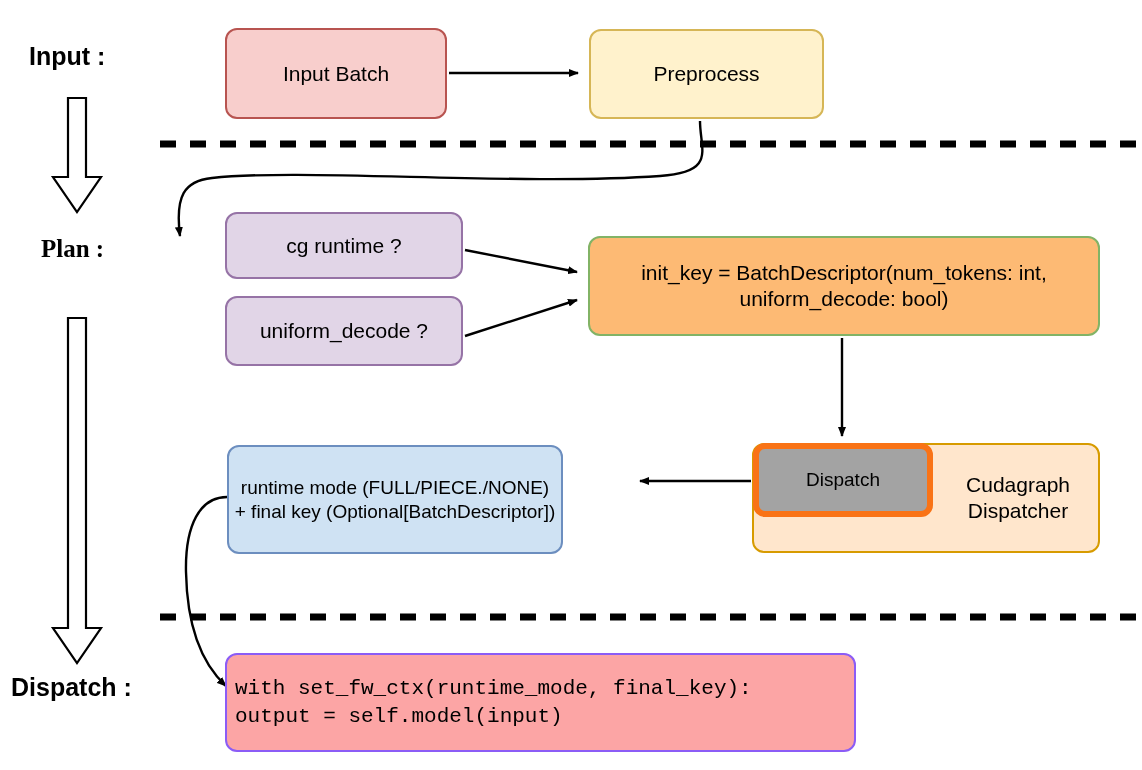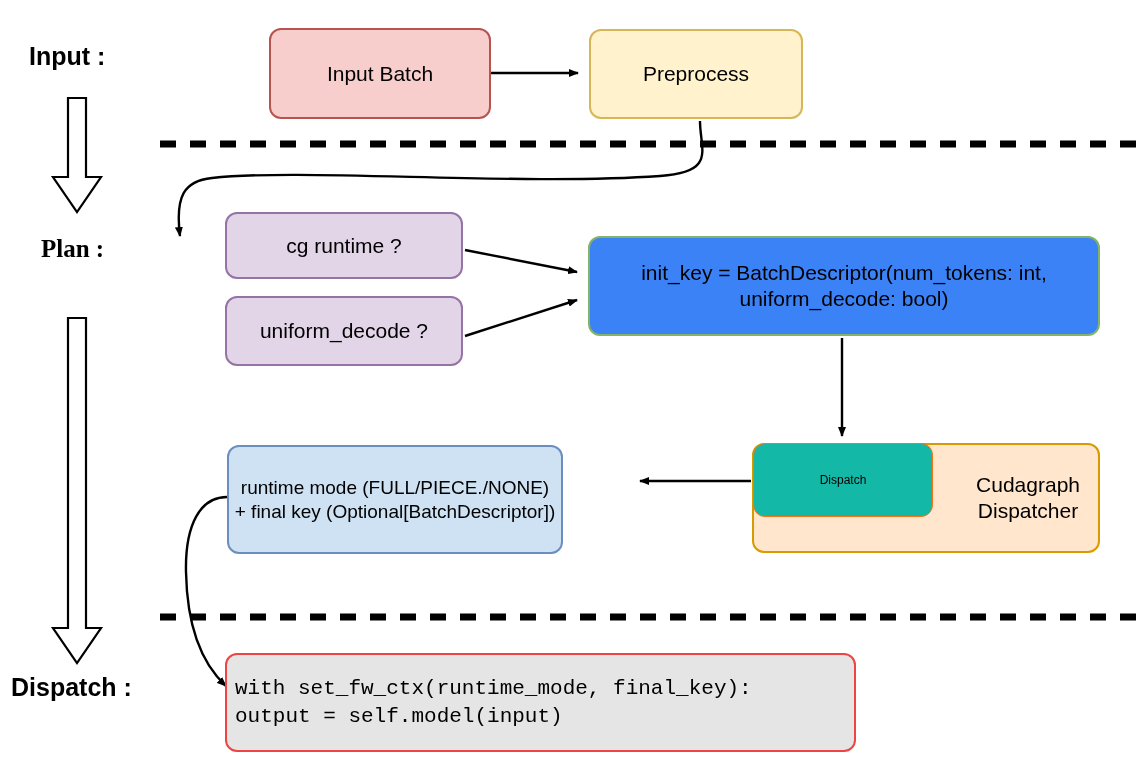--- a/index.html
+++ b/index.html
@@ -45,63 +45,62 @@
     font-weight: bold;
     color: #000000;
     white-space: nowrap;
   }
 
   
   #node-input-batch {
     left: 225px; top: 28px; width: 222px; height: 91px;
     background: #f8cecc; border: 2px solid #b85450;
     font-size: 21px;
-    margin-left: 44px;
   }
   #node-preprocess {
-    left: 589px; top: 29px; width: 214px; height: 90px;
+    left: 589px; top: 29px; width: 235px; height: 90px;
     background: #fff2cc; border: 2px solid #d6b656;
     font-size: 21px;
   }
   #node-cg-padding {
     left: 225px; top: 212px; width: 238px; height: 67px;
     background: #e1d5e7; border: 2px solid #9673a6;
     font-size: 21px;
   }
   #node-uniform-decode {
     left: 225px; top: 296px; width: 238px; height: 70px;
     background: #e1d5e7; border: 2px solid #9673a6;
     font-size: 21px;
   }
   #node-init-key {
     left: 588px; top: 236px; width: 512px; height: 100px;
-    background: #3b82f6; border: 2px solid #82b366;
+    background: #fdba74; border: 2px solid #82b366;
     font-size: 21px;
   }
   #node-cudagraph-dispatcher {
     left: 752px; top: 443px; width: 348px; height: 110px;
     background: #ffe6cc; border: 2px solid #d79b00;
     font-size: 21px;
     align-items: center;
     justify-content: flex-end;
-    padding-right: 18px;
+    padding-right: 28px;
   }
   #node-dispatch {
     left: 753px; top: 443px; width: 180px; height: 74px;
-    background: #14b8a6; border: 1px solid #f97316;
-    font-size: 12px;
+    background: #a3a3a3; border: 6px solid #f97316;
+    font-size: 19px;
   }
   #node-runtime-mode {
     left: 227px; top: 445px; width: 336px; height: 109px;
     background: #cfe2f3; border: 2px solid #6c8ebf;
     font-size: 19px;
   }
   #node-code {
     left: 225px; top: 653px; width: 631px; height: 99px;
-    background: #e5e5e5; border: 2px solid #ef4444;
+    background: #fca5a5; border: 2px solid #8b5cf6;
     font-family: "Liberation Mono", monospace;
     font-size: 21px;
     justify-content: flex-start;
     align-items: center;
     padding-left: 8px;
     text-align: left;
     line-height: 1.3;
   }
   #stage-input   { left: 29px; top: 42px;  font-size: 25px; }
   #stage-plan    { left: 41px; top: 235px; font-size: 25px; font-family: Liberation Serif, serif; }

